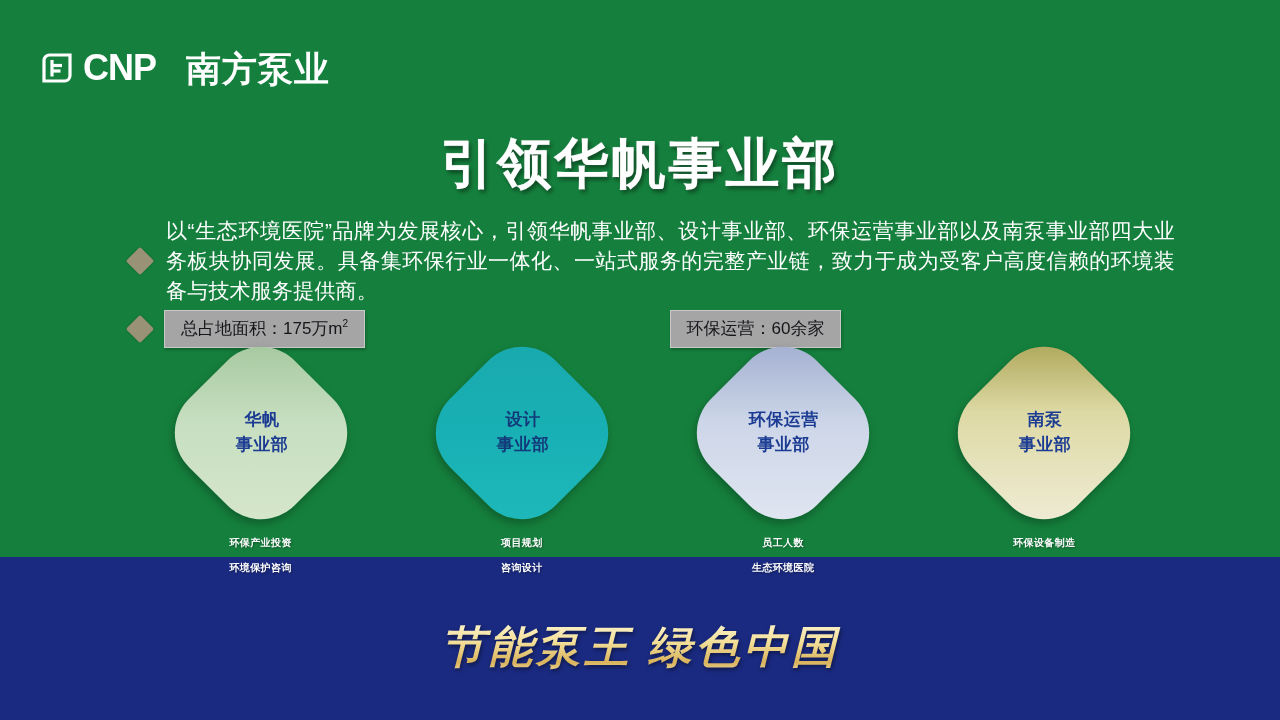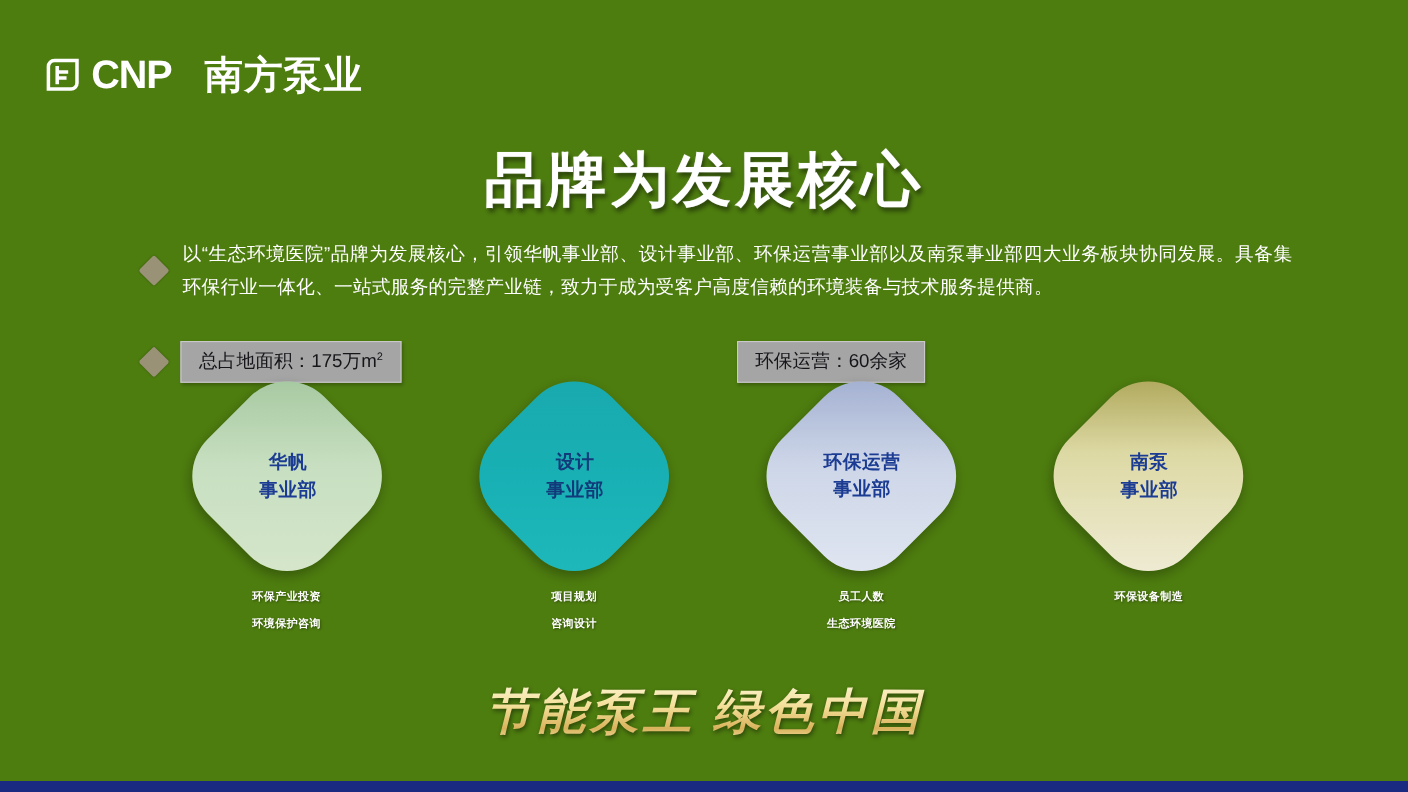--- a/index.html
+++ b/index.html
@@ -2,21 +2,21 @@
 <html><head>
 <meta charset="utf-8">
 <style>
   html,body{margin:0;padding:0;}
   body{
     width:1280px;height:720px;overflow:hidden;
     background:#1a2a80;
     font-family:"Liberation Sans","DejaVu Sans",sans-serif;
     -webkit-font-smoothing:antialiased;
   }
-  .slide{position:relative;width:1280px;height:710px;background:#4d7c0f;}
+  .slide{position:relative;width:1280px;height:557px;background:#15803d;}
 
   
   .logo{position:absolute;left:40px;top:50px;display:flex;align-items:center;gap:9px;}
   .logo-mark{width:34px;height:34px;position:relative;}
   .logo-text-en{
     color:#ffffff;font-size:36px;font-weight:bold;letter-spacing:-1px;line-height:1;
     font-family:"Liberation Sans","DejaVu Sans",sans-serif;
   }
   .logo-text-cn{
     color:#ffffff;font-size:35px;font-weight:bold;letter-spacing:1px;line-height:1;margin-left:21px;
@@ -30,21 +30,21 @@
   }
 
   
   .intro-row{position:absolute;left:130px;top:216px;width:1045px;display:flex;align-items:center;}
   .diamond{
     width:20px;height:20px;background:#9a9277;transform:rotate(45deg);
     flex:0 0 auto;margin-right:16px;border-radius:2px;
     box-shadow:0 0 2px rgba(0,0,0,.3);
   }
   .intro-text{
-    color:#ffffff;font-size:17px;line-height:30px;text-align:justify;flex:1;
+    color:#ffffff;font-size:21px;line-height:30px;text-align:justify;flex:1;
     letter-spacing:.2px;
   }
 
   
   .stats-row{position:absolute;left:130px;top:310px;width:1045px;display:flex;align-items:center;}
   .stats-row .diamond{margin-right:14px;}
   .stats{display:flex;flex:1;gap:0;}
   .stat-slot{flex:1;display:flex;justify-content:flex-start;}
   .stat-box{
     background:#a5a5a5;
@@ -111,21 +111,21 @@
         <path d="M4 9.5 A5.5 5.5 0 0 1 9.5 4 H30 V24.5 A5.5 5.5 0 0 1 24.5 30 H4 Z" fill="none" stroke="#ffffff" stroke-width="3.2"></path>
         <path d="M12 9 V25.5" fill="none" stroke="#ffffff" stroke-width="3.2"></path>
         <path d="M12 14.5 H22" fill="none" stroke="#ffffff" stroke-width="3.2"></path>
         <path d="M12 20 H20.5" fill="none" stroke="#ffffff" stroke-width="3.2"></path>
       </svg>
     </span>
     <span class="logo-text-en">CNP</span>
     <span class="logo-text-cn">南方泵业</span>
   </div>
 
-  <div class="title">品牌为发展核心</div>
+  <div class="title">引领华帆事业部</div>
 
   <div class="intro-row">
     <span class="diamond"></span>
     <div class="intro-text">以“生态环境医院”品牌为发展核心，引领华帆事业部、设计事业部、环保运营事业部以及南泵事业部四大业务板块协同发展。具备集环保行业一体化、一站式服务的完整产业链，致力于成为受客户高度信赖的环境装备与技术服务提供商。</div>
   </div>
 
   <div class="stats-row">
     <span class="diamond"></span>
     <div class="stats">
       <div class="stat-slot">

